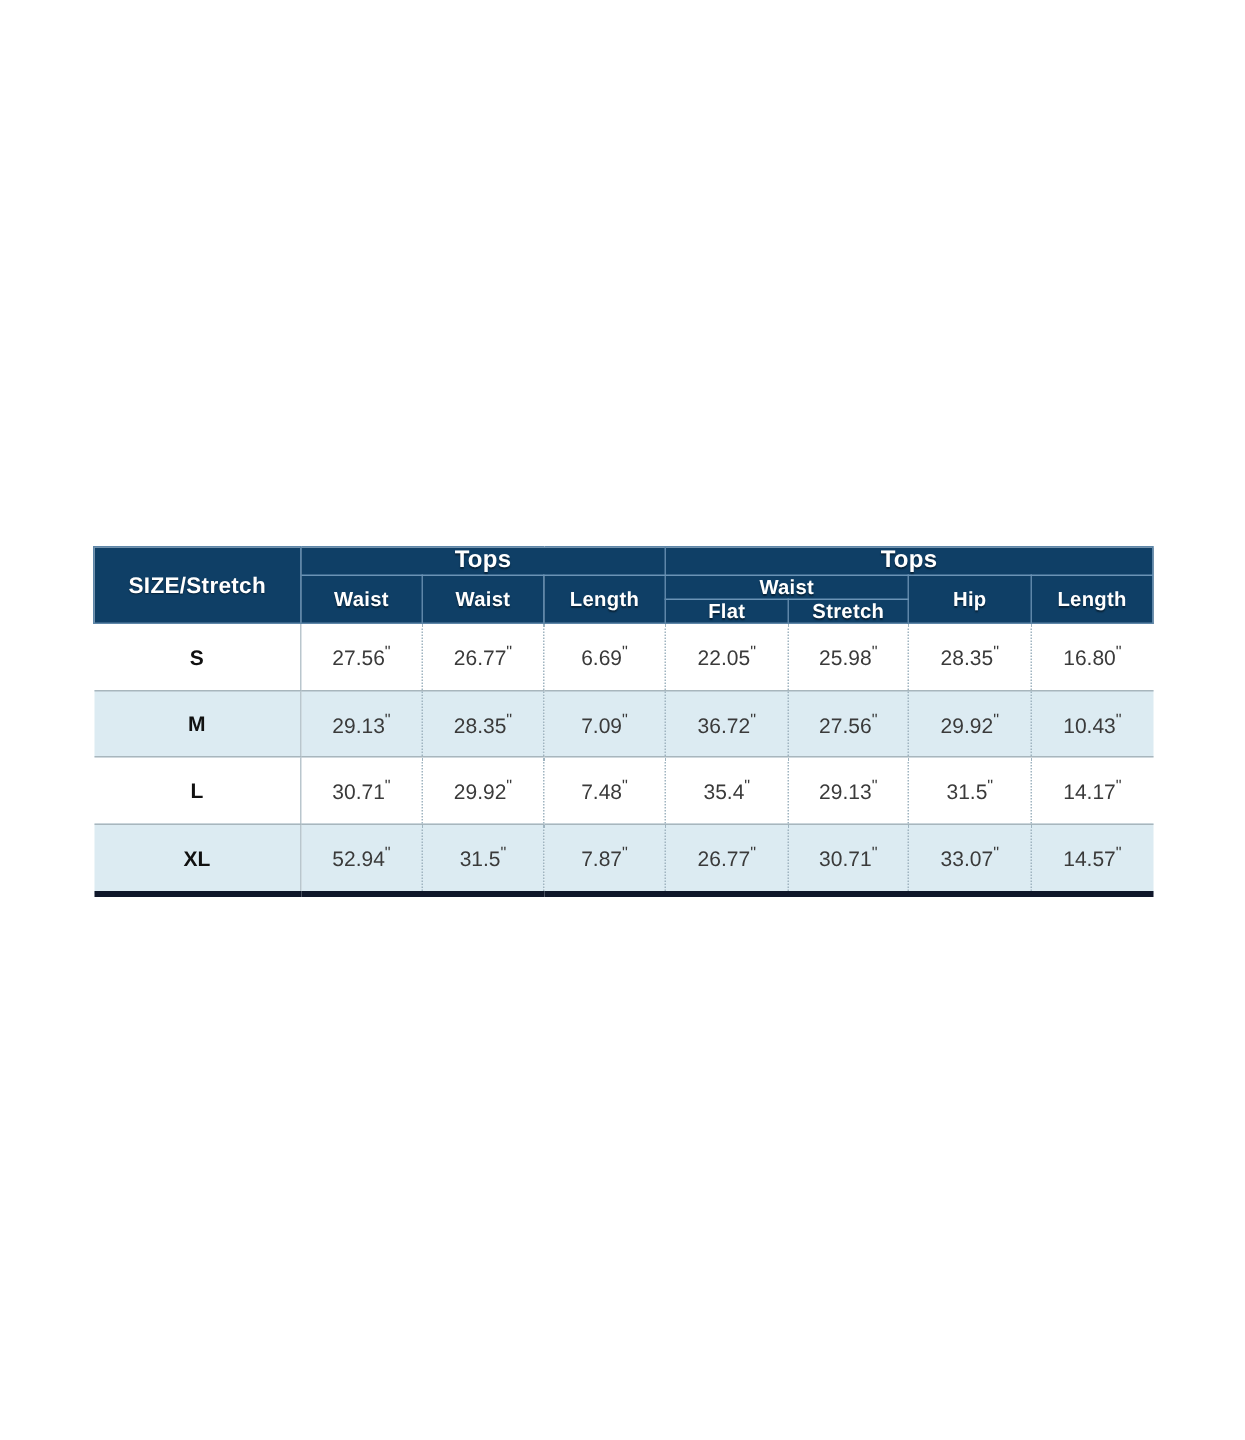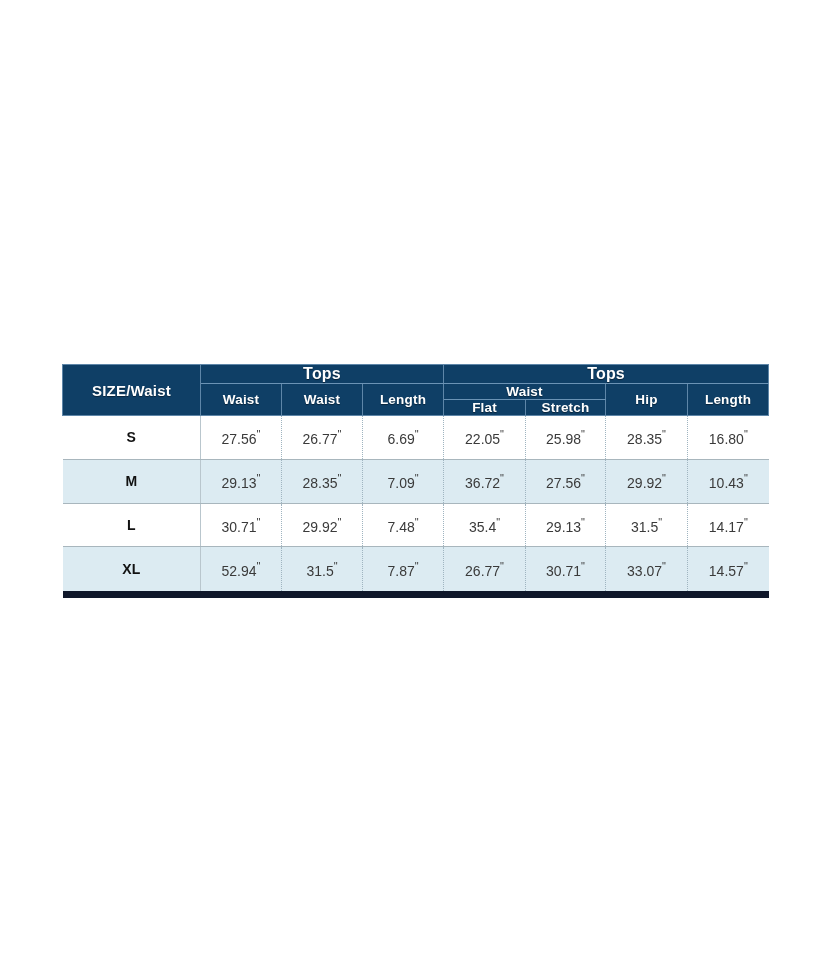--- a/index.html
+++ b/index.html
@@ -65,21 +65,21 @@
   #size-chart tbody td {
     height: 33px;
     text-align: center;
     vertical-align: middle;
     font-size: 14px;
     color: #3a3a3a;
     border-bottom: 1px solid #a8b6bd;
     border-right: 1px dotted #9fb4c0;
   }
   #size-chart tbody tr:last-child td {
-    border-bottom: 7px solid #0f172a;
+    border-bottom: 4px solid #0f172a;
   }
   #size-chart tbody td.size-cell {
     color: #111111;
     font-weight: bold;
     font-size: 14px;
     border-right: 1px solid #b9c6cd;
   }
   #size-chart tbody td.last-col {
     border-right: none;
   }
@@ -101,21 +101,21 @@
     <col style="width:81px">
     <col style="width:81px">
     <col style="width:82px">
     <col style="width:80px">
     <col style="width:82px">
     <col style="width:81px">
   </colgroup>
 
   <thead>
     <tr>
-      <th class="hd hd-sizecol" rowspan="3">SIZE/Waist</th>
+      <th class="hd hd-sizecol" rowspan="3">SIZE/Stretch</th>
       <th class="hd hd-group" colspan="3">Tops</th>
       <th class="hd hd-group" colspan="4">Tops</th>
     </tr>
 
     <tr>
       <th class="hd hd-sub" rowspan="2">Waist</th>
       <th class="hd hd-sub" rowspan="2">Waist</th>
       <th class="hd hd-sub" rowspan="2">Length</th>
       <th class="hd hd-waist-span" colspan="2">Waist</th>
       <th class="hd hd-sub" rowspan="2">Hip</th>

